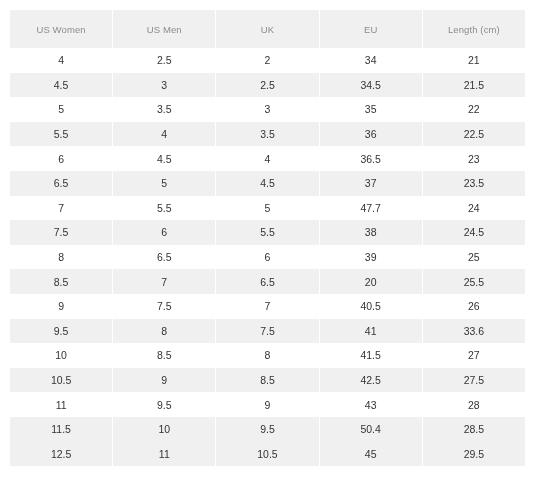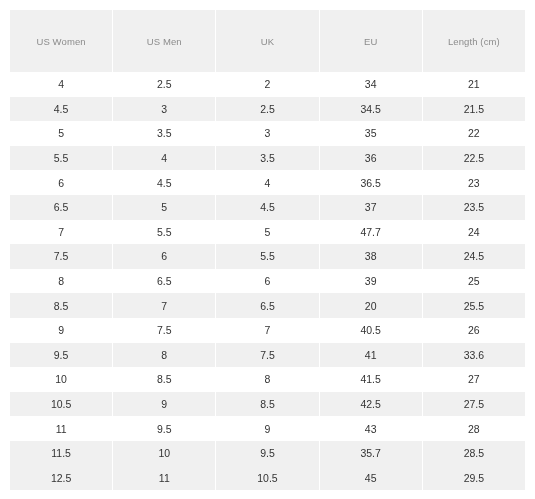--- a/index.html
+++ b/index.html
@@ -37,21 +37,21 @@
 
   .size-table th {
     height: 38px;
     background: #f0f0f0;
     color: #8c8c8c;
     font-size: 9.5px;
     font-weight: 400;
     letter-spacing: 0.1px;
     text-align: center;
     vertical-align: middle;
-    padding: 12px;
+    padding: 0;
     border: none;
   }
 
   .size-table td {
     height: 24.6px;
     color: #333333;
     font-size: 10.5px;
     font-weight: 400;
     text-align: center;
     vertical-align: middle;
@@ -188,21 +188,21 @@
           <td>11</td>
           <td>9.5</td>
           <td>9</td>
           <td>43</td>
           <td>28</td>
         </tr>
         <tr class="alt">
           <td>11.5</td>
           <td>10</td>
           <td>9.5</td>
-          <td>35.7</td>
+          <td>50.4</td>
           <td>28.5</td>
         </tr>
         <tr class="alt">
           <td>12.5</td>
           <td>11</td>
           <td>10.5</td>
           <td>45</td>
           <td>29.5</td>
         </tr>
       </tbody>

